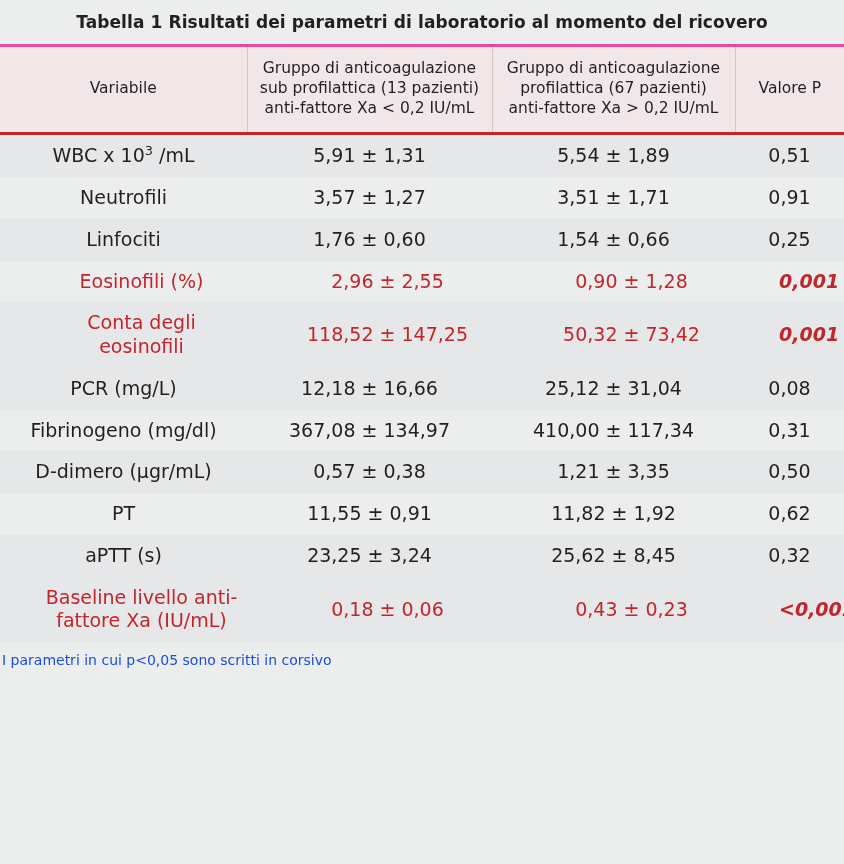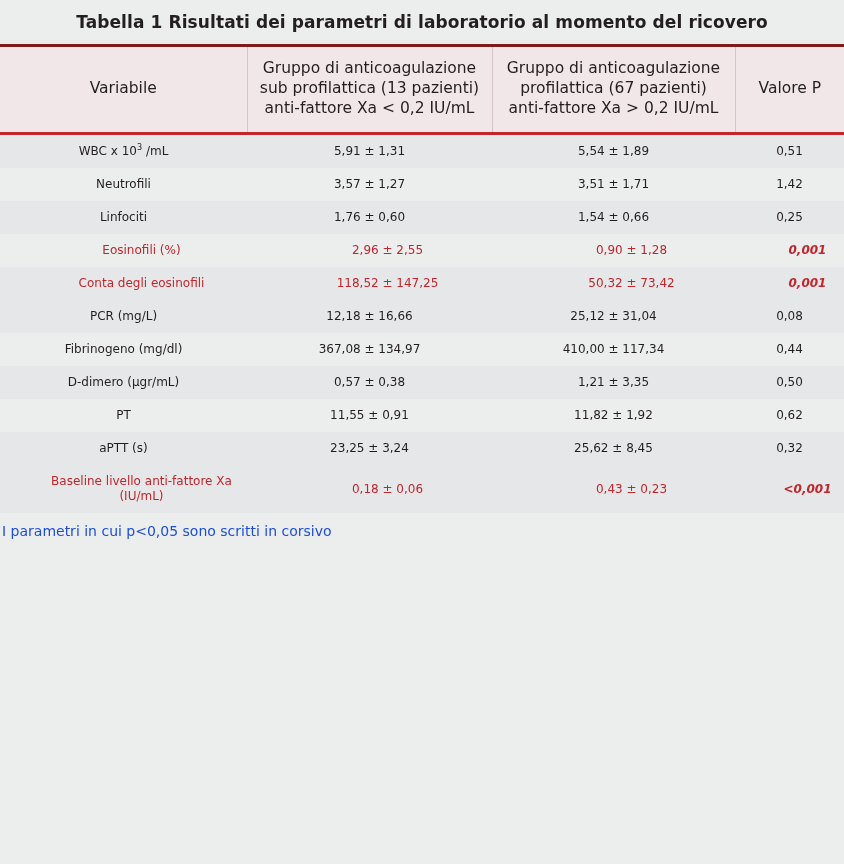--- a/index.html
+++ b/index.html
@@ -35,39 +35,39 @@
     table-layout: fixed;
     font-size: 15.5px;
   }
   table.lab col.c1 { width: 247px; }
   table.lab col.c2 { width: 245px; }
   table.lab col.c3 { width: 243px; }
   table.lab col.c4 { width: 109px; }
 
   thead tr.head-row th {
     background: #f1e7e9;
-    border-top: 3px solid #7f1d1d;
+    border-top: 3px solid #ec4899;
     border-bottom: 3px solid #c1262d;
     padding: 12px 8px 14px 8px;
     font-weight: normal;
     font-size: 15.5px;
     line-height: 1.28;
     vertical-align: middle;
     text-align: center;
     color: #231f20;
   }
   thead tr.head-row th.sep {
     border-left: 1px solid #d8c3c6;
   }
   tbody td {
     padding: 9px 8px;
     text-align: center;
     vertical-align: middle;
     line-height: 1.25;
-    font-size: 12px;
+    font-size: 19px;
     border: none;
   }
   tbody tr.alt td {
     background: #e6e7e8;
   }
   tbody tr.plain td {
     background: transparent;
   }
   tbody tr.hl td {
     color: #c1262d;
@@ -119,21 +119,21 @@
         <tr class="alt">
           <td>WBC x 10<sup>3</sup> /mL</td>
           <td>5,91 ± 1,31</td>
           <td>5,54 ± 1,89</td>
           <td>0,51</td>
         </tr>
         <tr class="plain">
           <td>Neutrofili</td>
           <td>3,57 ± 1,27</td>
           <td>3,51 ± 1,71</td>
-          <td>1,42</td>
+          <td>0,91</td>
         </tr>
         <tr class="alt">
           <td>Linfociti</td>
           <td>1,76 ± 0,60</td>
           <td>1,54 ± 0,66</td>
           <td>0,25</td>
         </tr>
         <tr class="plain hl">
           <td>Eosinofili (%)</td>
           <td>2,96 ± 2,55</td>
@@ -149,21 +149,21 @@
         <tr class="alt">
           <td>PCR (mg/L)</td>
           <td>12,18 ± 16,66</td>
           <td>25,12 ± 31,04</td>
           <td>0,08</td>
         </tr>
         <tr class="plain">
           <td>Fibrinogeno (mg/dl)</td>
           <td>367,08 ± 134,97</td>
           <td>410,00 ± 117,34</td>
-          <td>0,44</td>
+          <td>0,31</td>
         </tr>
         <tr class="alt">
           <td>D-dimero (μgr/mL)</td>
           <td>0,57 ± 0,38</td>
           <td>1,21 ± 3,35</td>
           <td>0,50</td>
         </tr>
         <tr class="plain">
           <td>PT</td>
           <td>11,55 ± 0,91</td>

